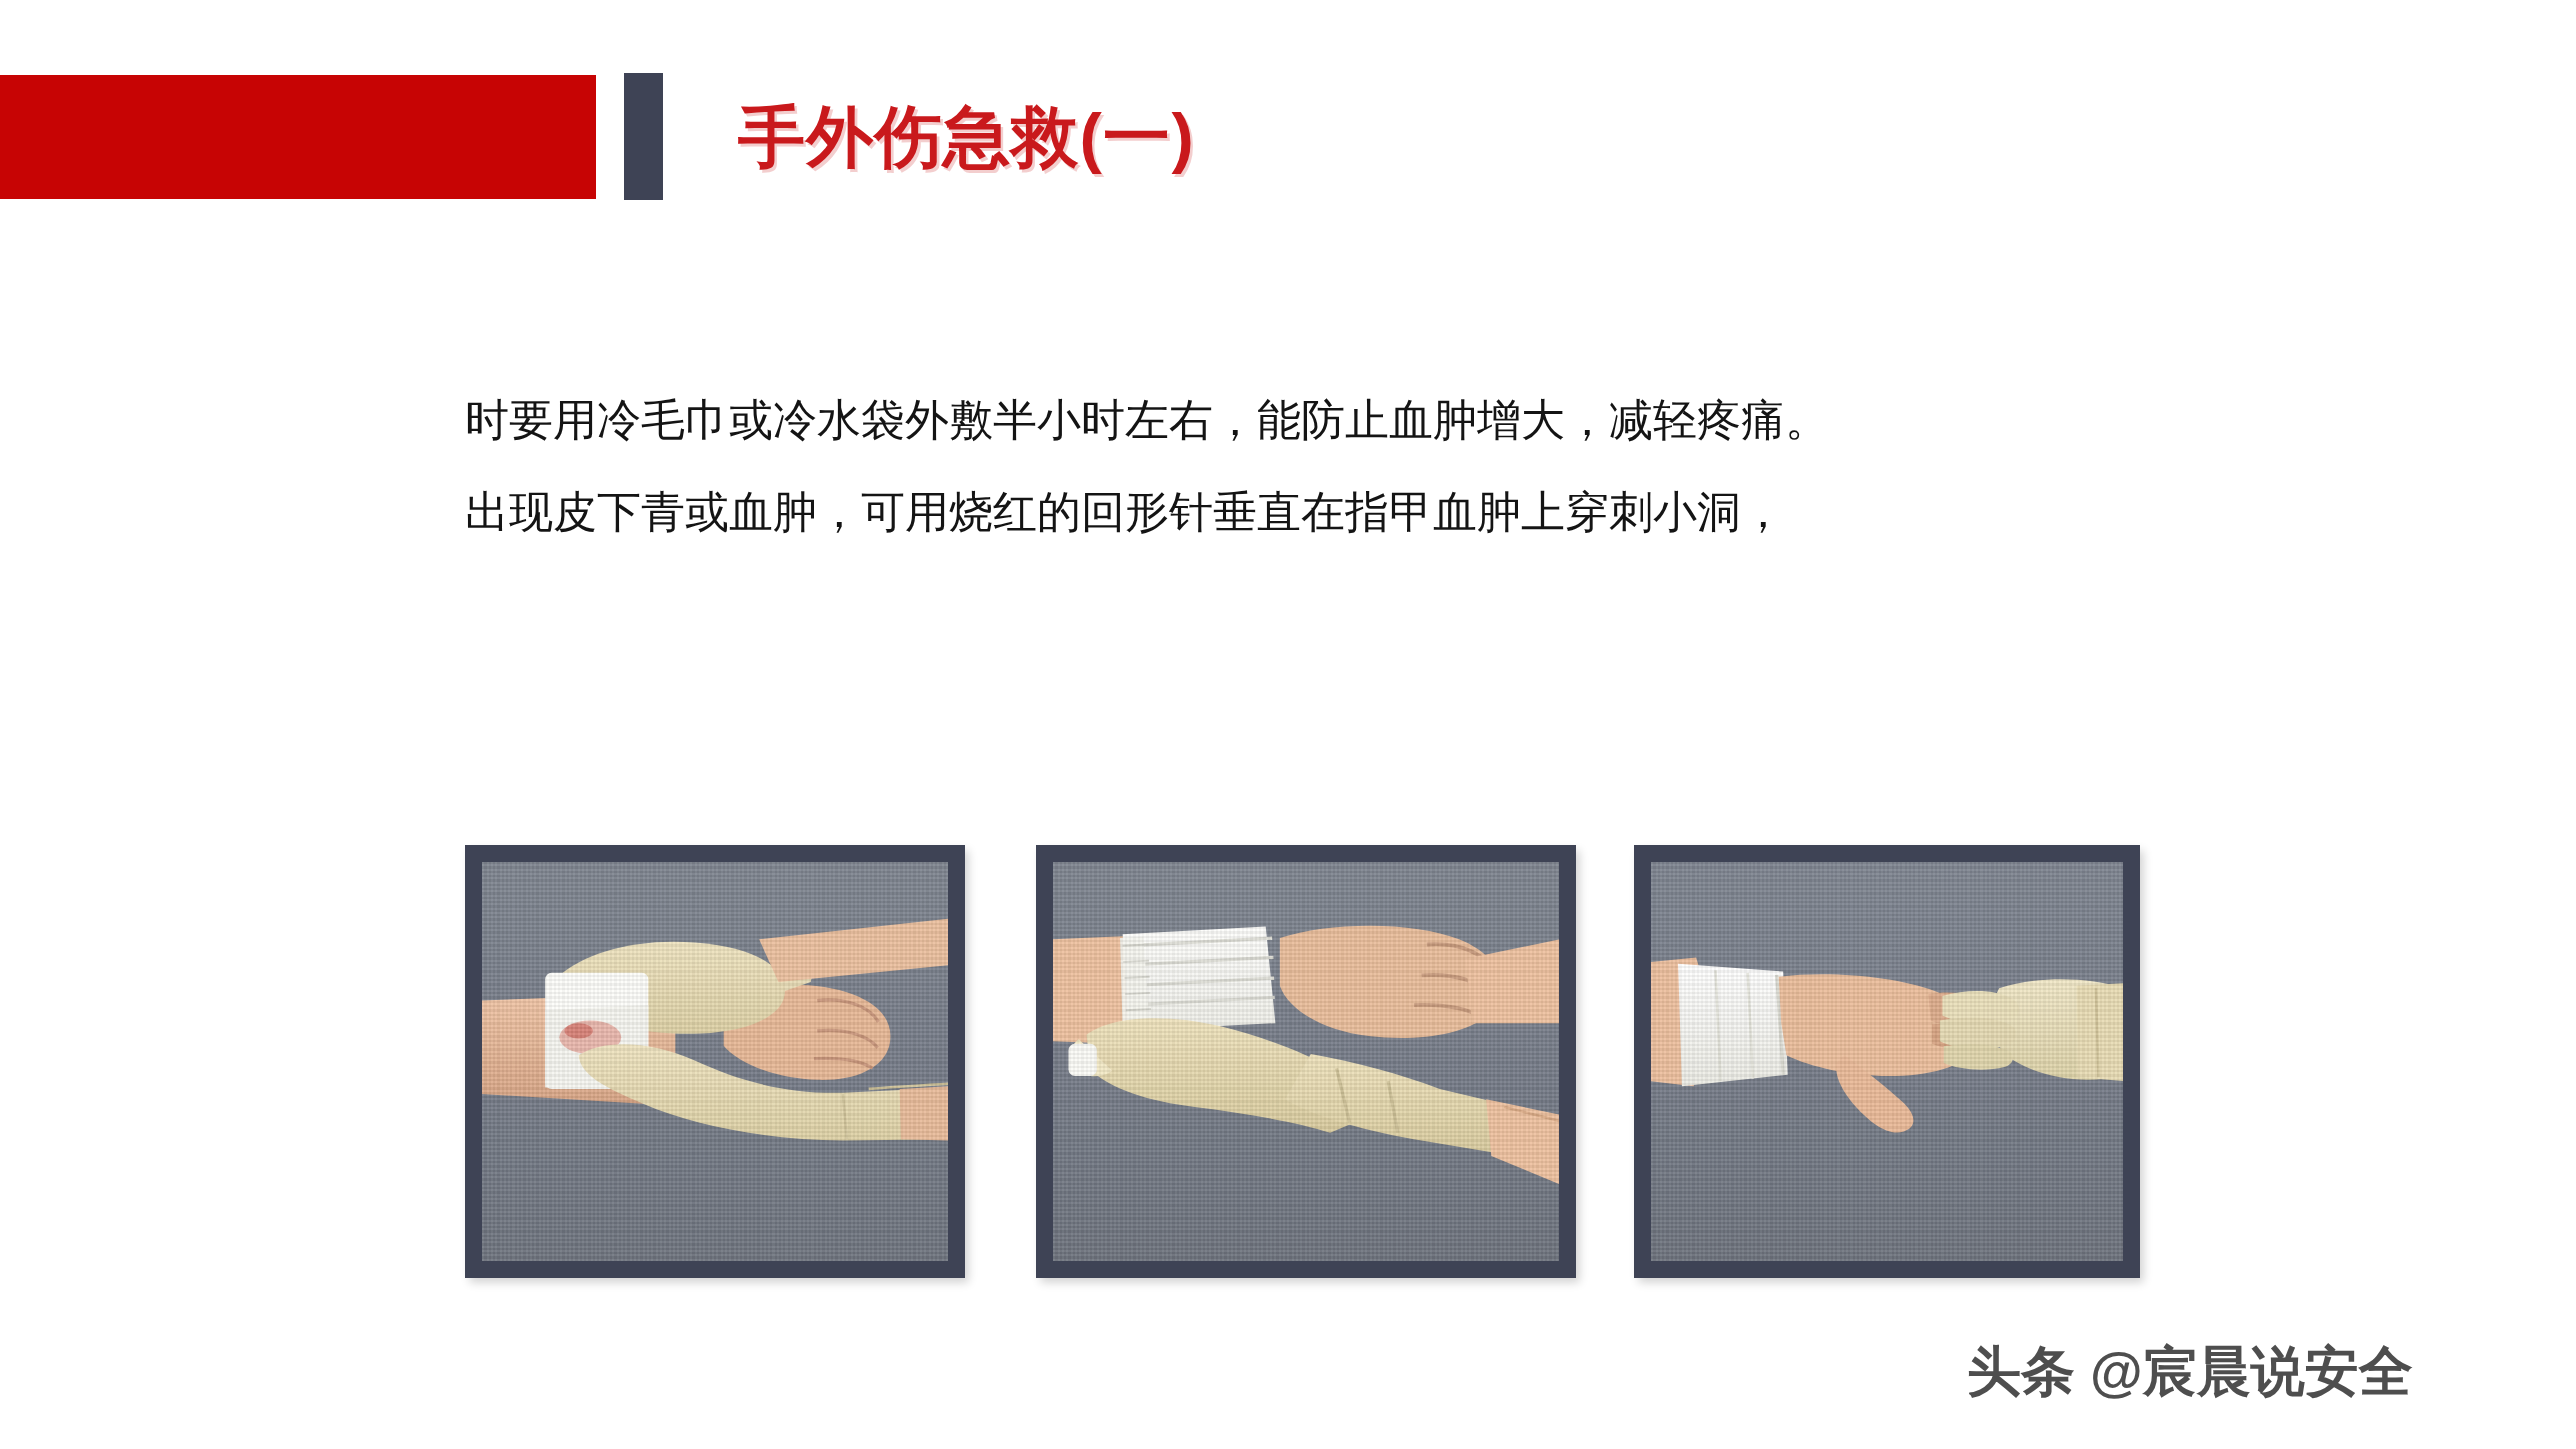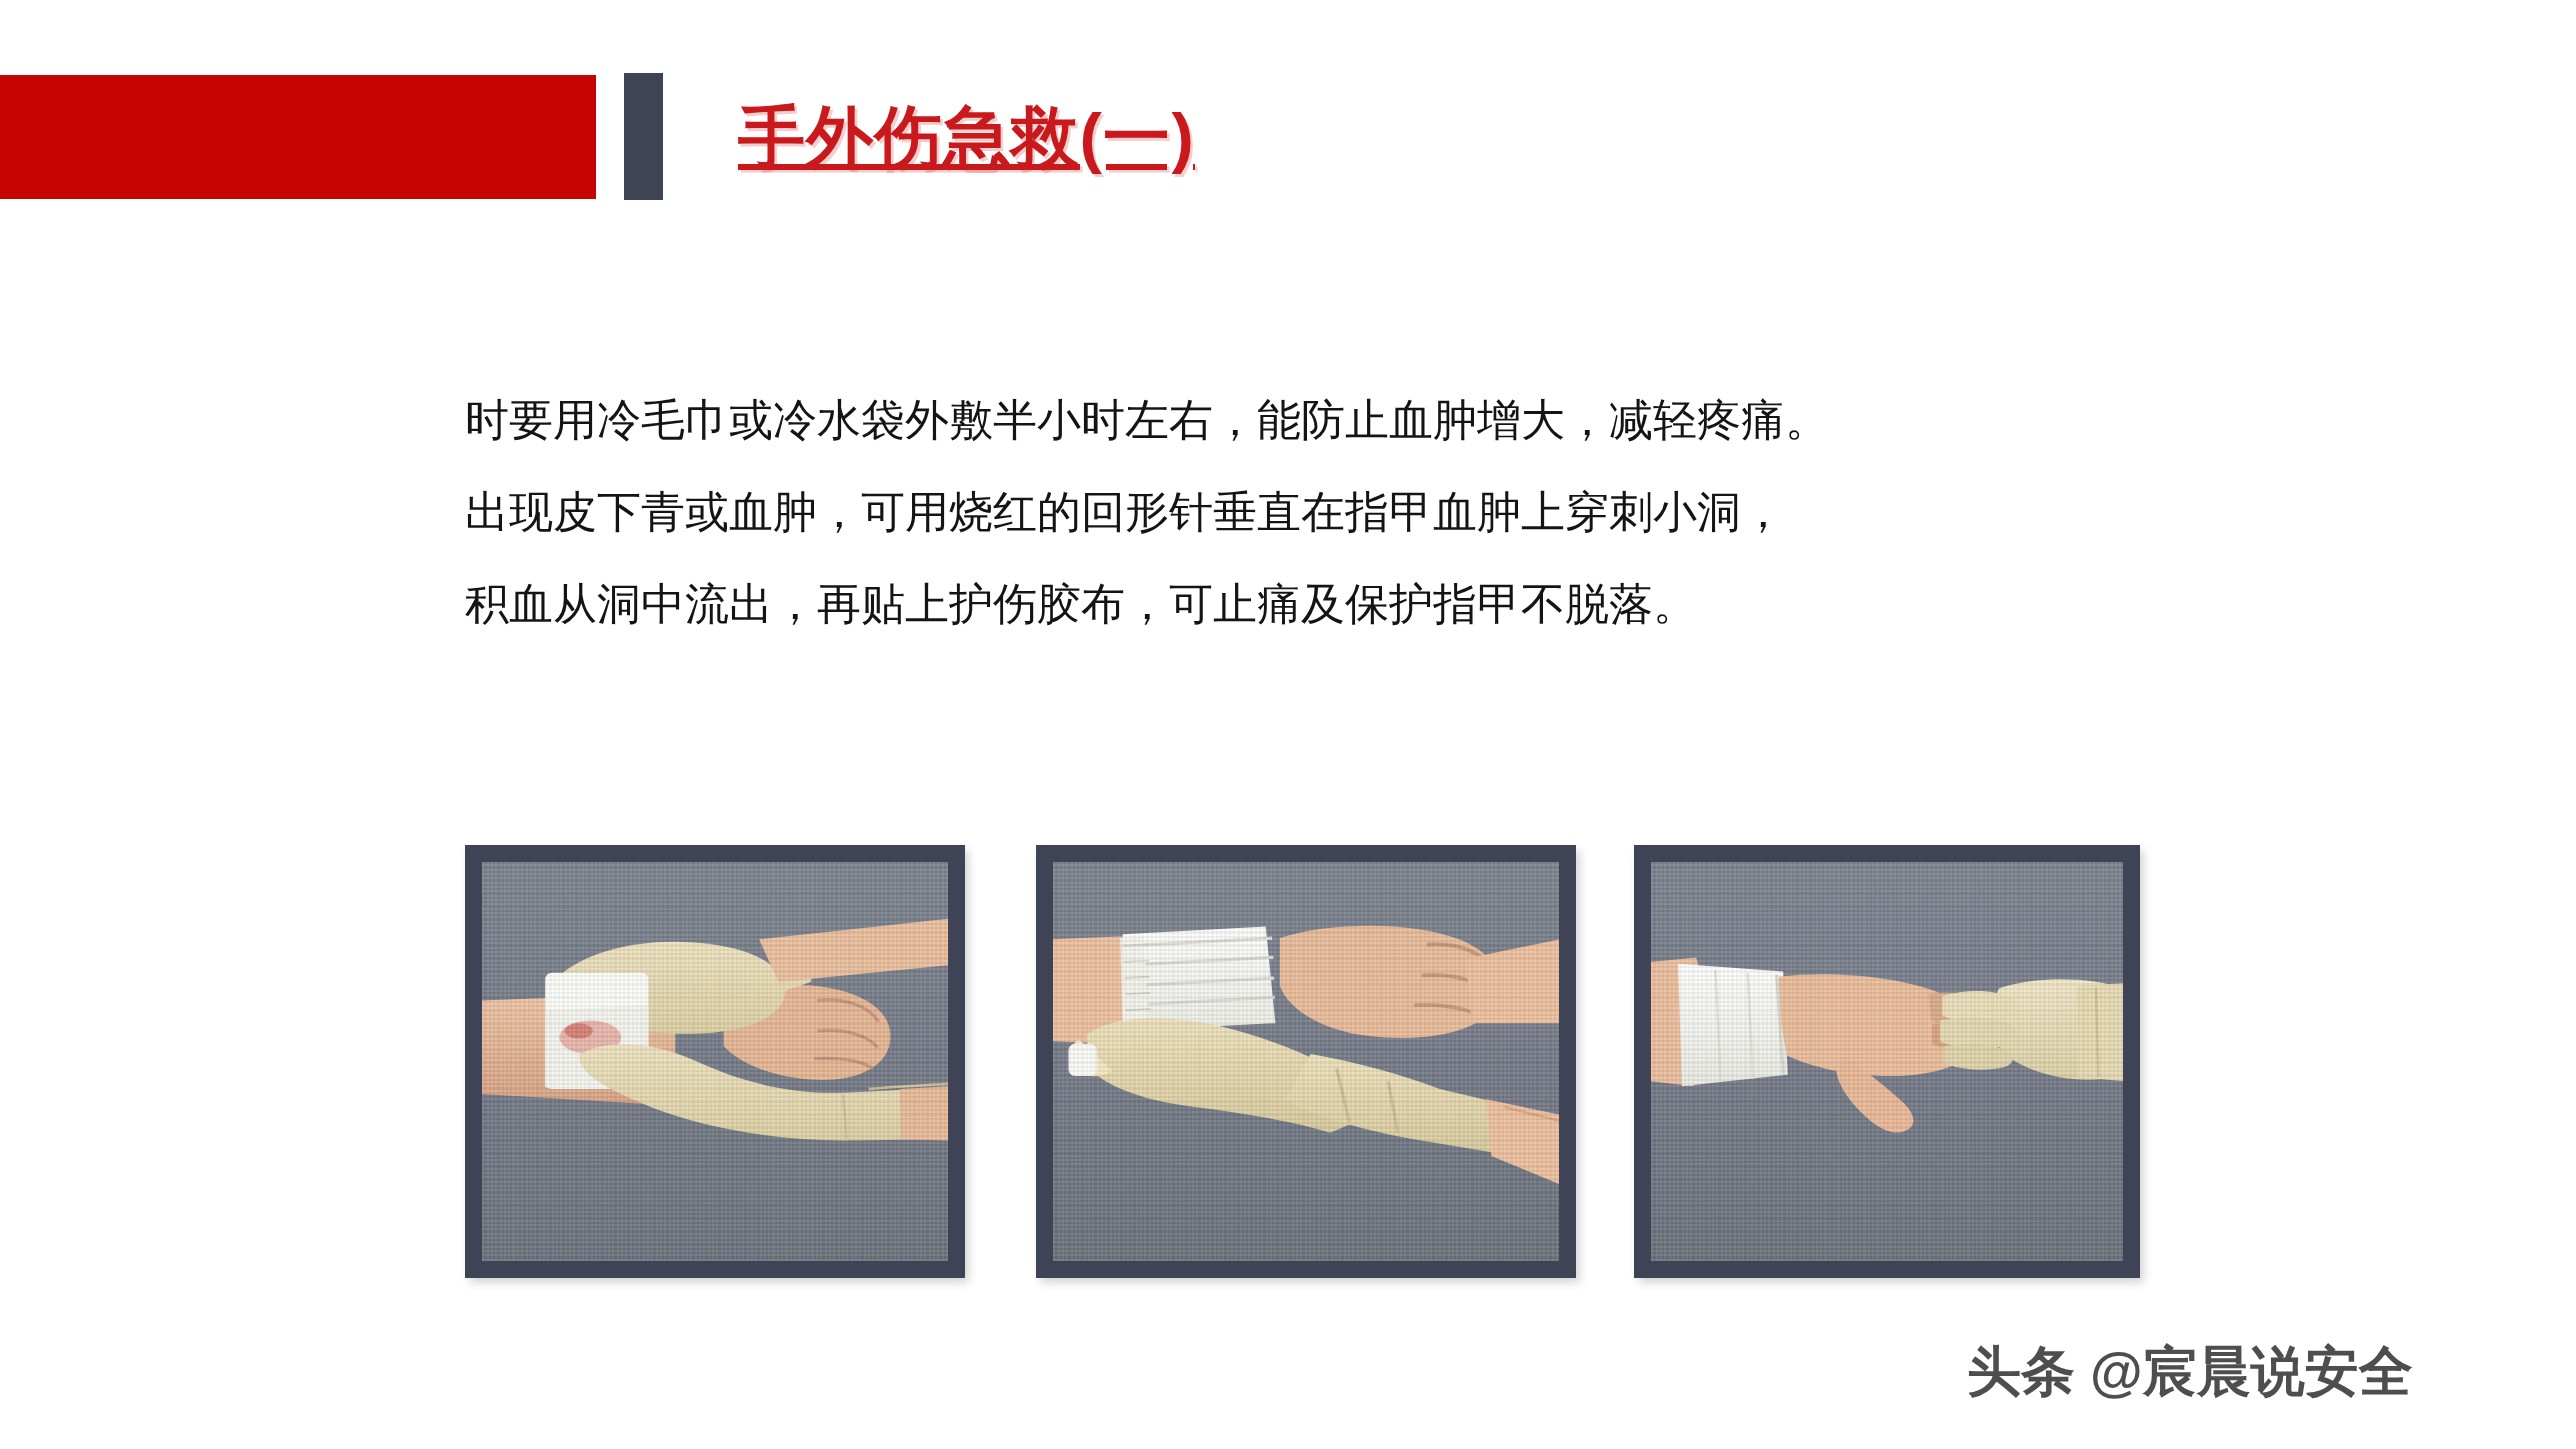--- a/index.html
+++ b/index.html
@@ -44,21 +44,20 @@
     left: 738px;
     top: 72px;
     height: 129px;
     line-height: 129px;
     font-size: 67px;
     font-weight: bold;
     color: #c9191c;
     letter-spacing: 1.3px;
     white-space: nowrap;
     text-shadow: 2.6px 2.6px 0 rgba(200,30,30,0.22);
-    text-decoration: underline;
   }
 
   
   #body-text {
     position: absolute;
     left: 465px;
     top: 374px;
     width: 1739px;
   }
   .body-line {
@@ -130,21 +129,20 @@
   <div id="red-banner"></div>
 
   <div id="title-accent-bar"></div>
 
   <div id="page-title">手外伤急救(一)</div>
 </div>
 
 <div id="body-text">
   <div class="body-line">时要用冷毛巾或冷水袋外敷半小时左右，能防止血肿增大，减轻疼痛。</div>
   <div class="body-line">出现皮下青或血肿，可用烧红的回形针垂直在指甲血肿上穿刺小洞，</div>
-  <div class="body-line">积血从洞中流出，再贴上护伤胶布，可止痛及保护指甲不脱落。</div>
 </div>
 
 <div id="photo-strip">
 
   <div class="photo-frame" id="photo-frame-1">
     <div class="photo-inner">
       <svg class="photo-svg" viewBox="0 0 724 620" preserveAspectRatio="none">
         <defs>
           <linearGradient id="bg1" x1="0" y1="0" x2="0" y2="1">
             <stop offset="0%" stop-color="#7f8590"></stop>

